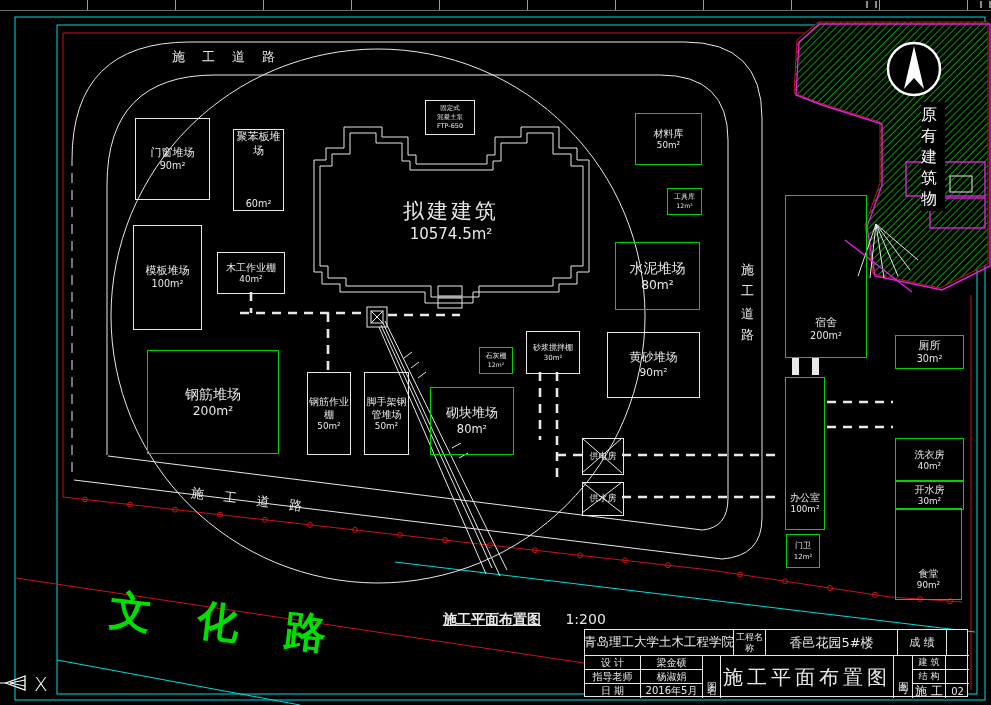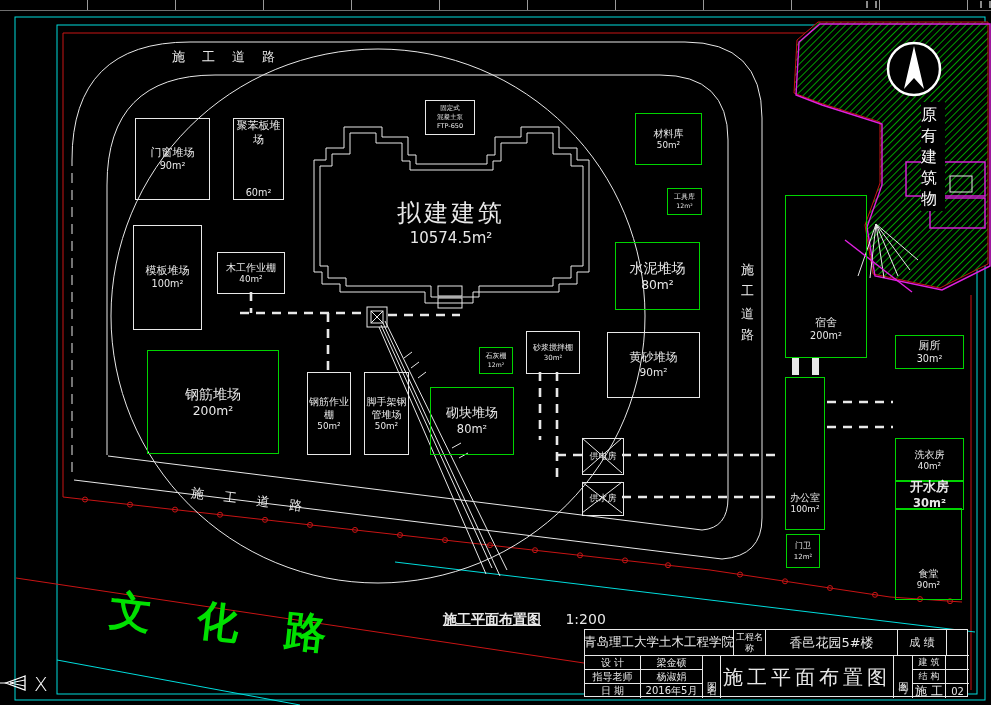--- a/index.html
+++ b/index.html
@@ -139,21 +139,21 @@
   <g>
     <circle cx="914" cy="69" r="26" fill="#000" stroke="#fff" stroke-width="2.5"></circle>
     <polygon points="914,46 904,89 914,78 924,89" fill="#fff"></polygon>
   </g>
 </svg>
 
 <div class="yard" style="left:135px;top:118px;width:73px;height:80px;">
       <span class="nm">门窗堆场</span>
       <span class="ar">90m²</span>
     </div>
-<div class="yard" style="left:233px;top:118px;width:49px;height:80px;gap:39px;">
+<div class="yard" style="left:233px;top:129px;width:49px;height:80px;gap:39px;">
       <span class="nm" style="white-space:normal;">聚苯板堆场</span>
       <span class="ar">60m²</span>
     </div>
 <div class="yard" style="left:133px;top:225px;width:67px;height:103px;">
       <span class="nm">模板堆场</span>
       <span class="ar">100m²</span>
     </div>
 <div class="yard" style="left:217px;top:252px;width:66px;height:40px;font-size:10px;">
       <span class="nm">木工作业棚</span>
       <span class="ar">40m²</span>
@@ -217,37 +217,37 @@
       <span class="ar">12m²</span>
     </div>
 <div class="yard green" style="left:895px;top:335px;width:67px;height:32px;font-size:11px;">
       <span class="nm">厕所</span>
       <span class="ar">30m²</span>
     </div>
 <div class="yard green" style="left:895px;top:438px;width:67px;height:42px;font-size:10px;">
       <span class="nm">洗衣房</span>
       <span class="ar">40m²</span>
     </div>
-<div class="yard green" style="left:895px;top:480px;width:67px;height:28px;font-size:13px;font-weight:bold;">
+<div class="yard green" style="left:895px;top:480px;width:67px;height:28px;font-size:10px;">
       <span class="nm">开水房</span>
       <span class="ar">30m²</span>
     </div>
 <div class="yard green bottomlbl" style="left:895px;top:508px;width:67px;height:92px;font-size:10px;padding-bottom:8px;">
       <span class="nm">食堂</span>
       <span class="ar">90m²</span>
     </div>
 
 <div class="yard" style="left:425px;top:100px;width:48px;height:33px;font-size:6.5px;line-height:1.35;">
   <span>固定式</span>
   <span>混凝土泵</span>
   <span>FTP-650</span>
 </div>
 
 <div class="freetext" style="left:366px;top:197px;width:170px;text-align:center;z-index:2;">
-  <div style="font-size:24px;letter-spacing:3px;">拟建建筑</div>
+  <div style="font-size:21px;letter-spacing:3px;">拟建建筑</div>
   <div style="font-size:15px;">10574.5m²</div>
 </div>
 
 <div class="freetext" style="left:172px;top:48px;font-size:13px;letter-spacing:17px;">施工道路</div>
 <div class="freetext vtext" style="left:738px;top:252px;font-size:13px;letter-spacing:22px;">施工道路</div>
 <div class="freetext" style="left:192px;top:484px;font-size:13px;letter-spacing:20px;transform:rotate(7deg);transform-origin:left top;">施工道路</div>
 <div class="freetext" style="left:113px;top:582px;font-size:42px;font-weight:bold;color:#00e000;letter-spacing:46px;transform:rotate(6.5deg);transform-origin:left top;">文化路</div>
 
 <div class="freetext" style="left:921px;top:102px;width:24px;background:#000;color:#fff;font-size:16px;line-height:21px;text-align:left;white-space:normal;word-break:break-all;padding:2px 0;">原有建筑物</div>
 

